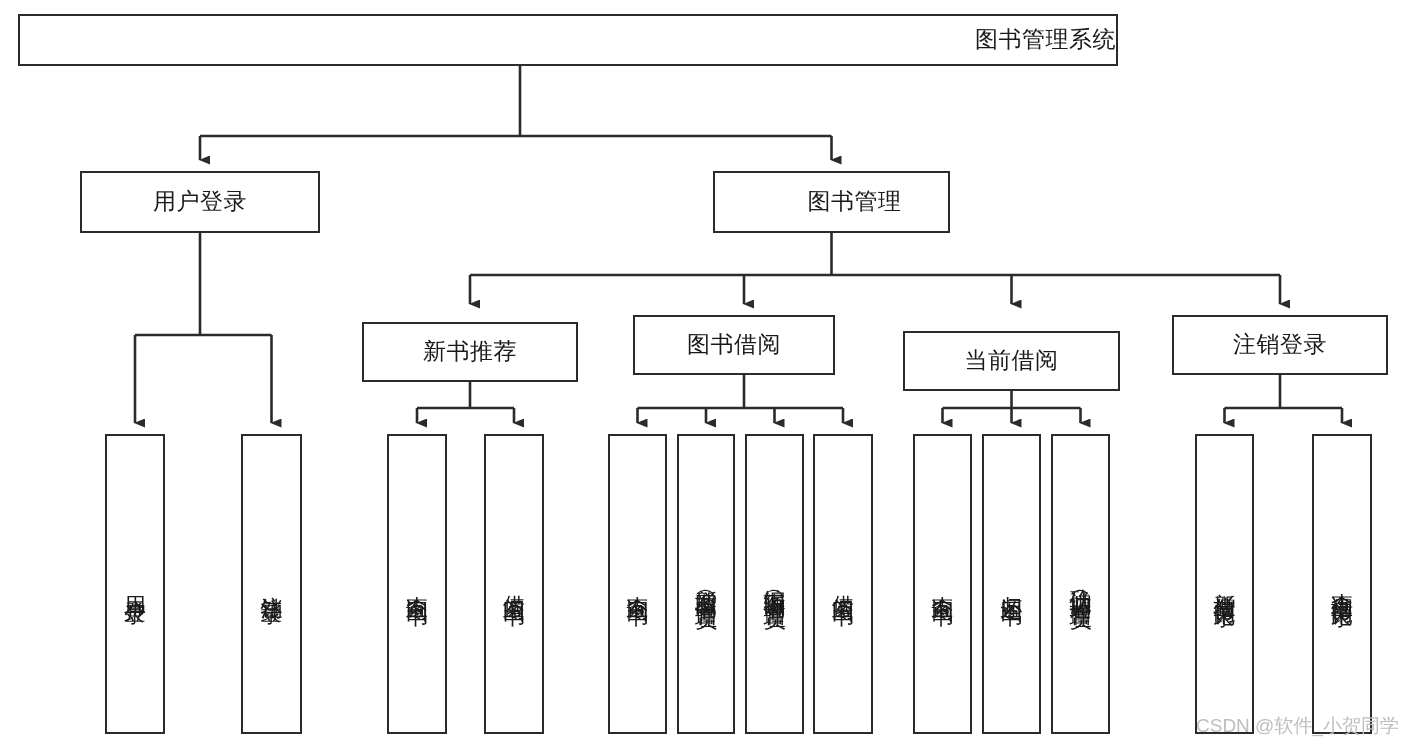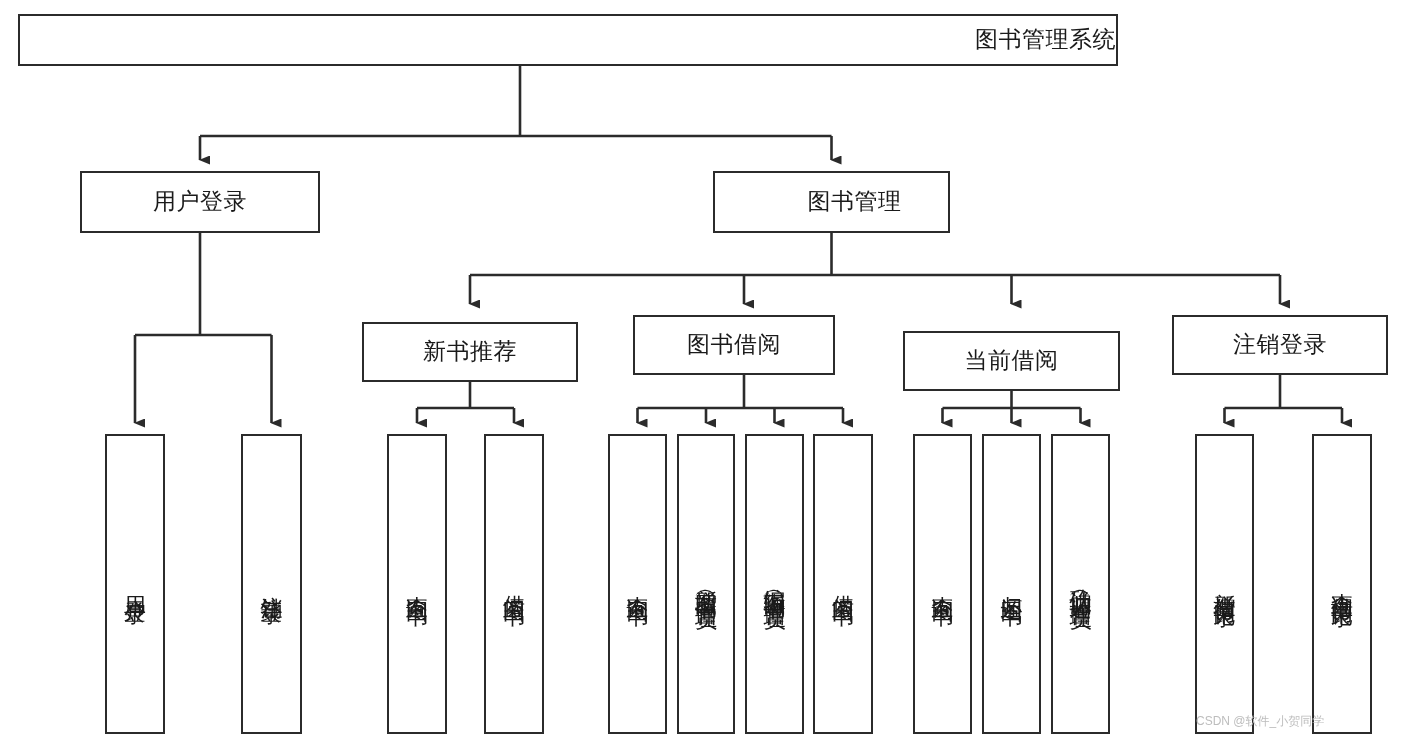--- a/index.html
+++ b/index.html
@@ -59,21 +59,21 @@
     text-orientation: upright;
     font-size: 22px;
     letter-spacing: 3px;
     line-height: 1.0;
     white-space: normal;
     max-height: 100%;
   }
   .watermark {
     position: absolute;
     color: #bdbdbd;
-    font-size: 12px;
+    font-size: 19px;
     white-space: nowrap;
     user-select: none;
   }
 </style>
 </head>
 <body>
 
 <div id="diagram-root">
 
   <svg class="wires" viewBox="0 0 1405 747" preserveAspectRatio="none">

